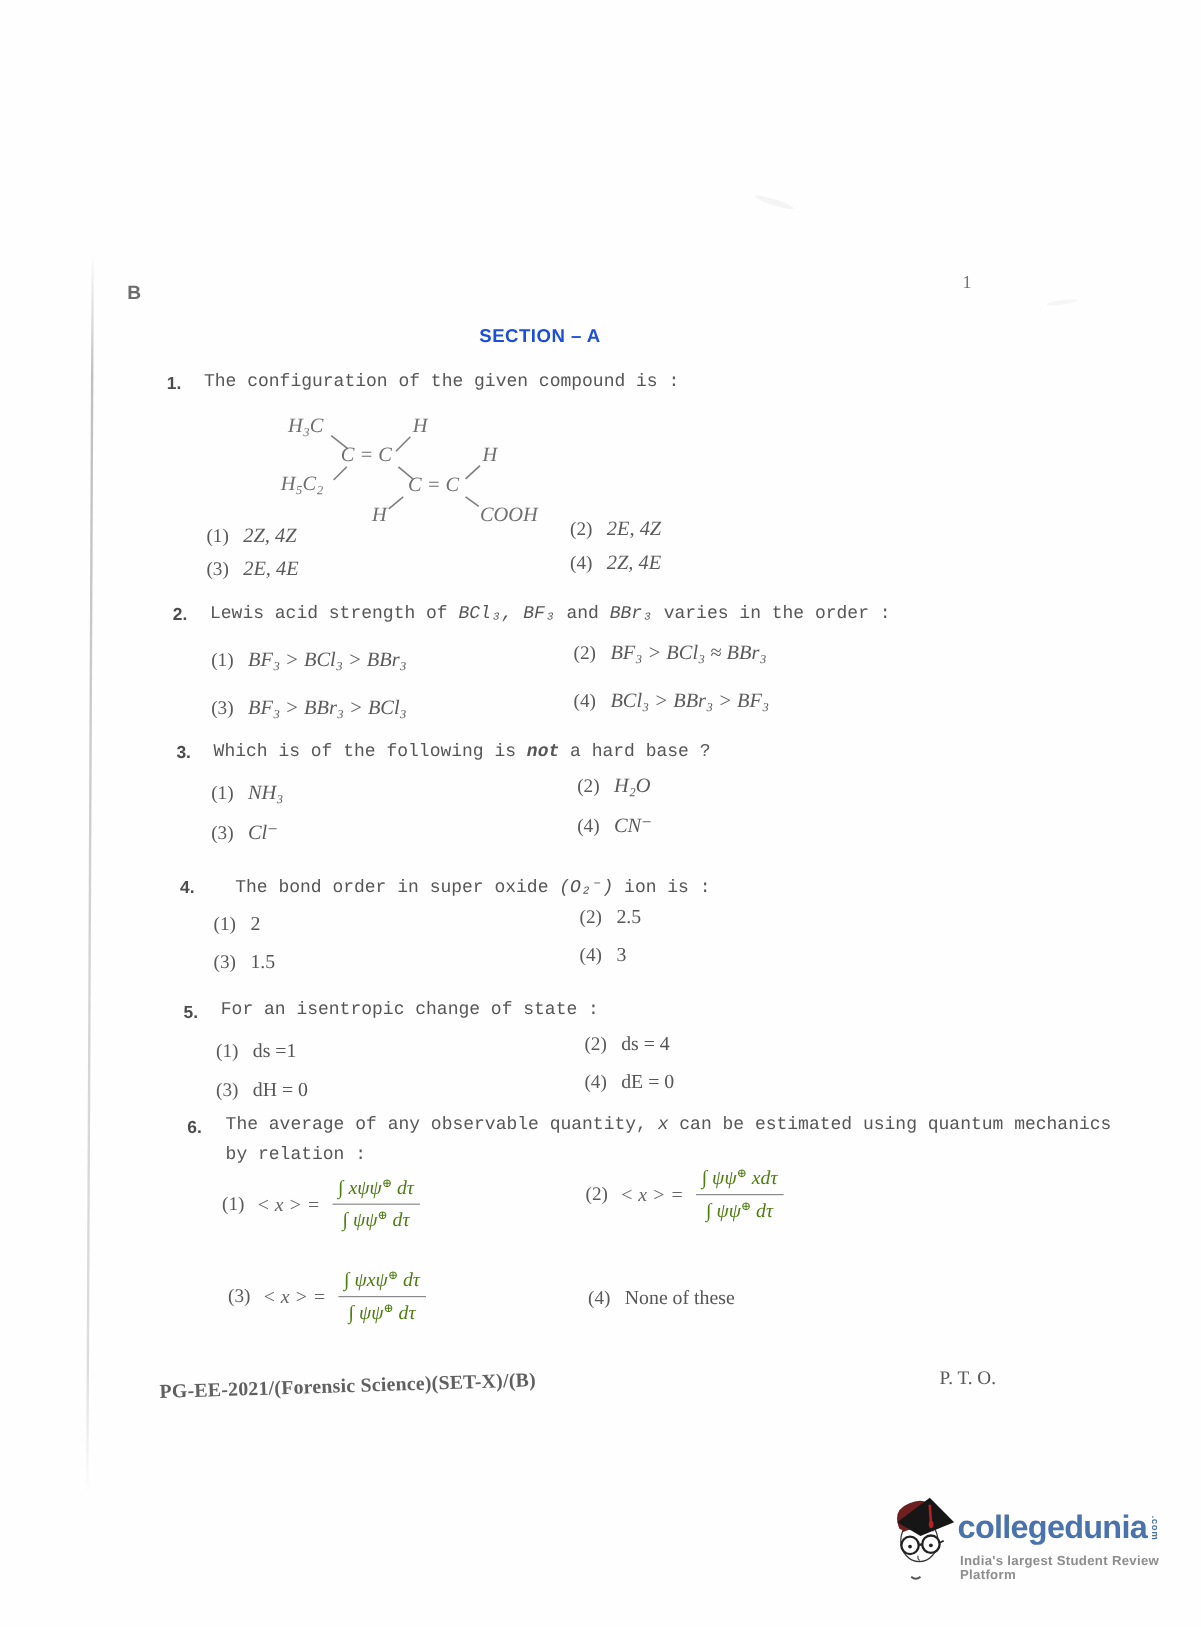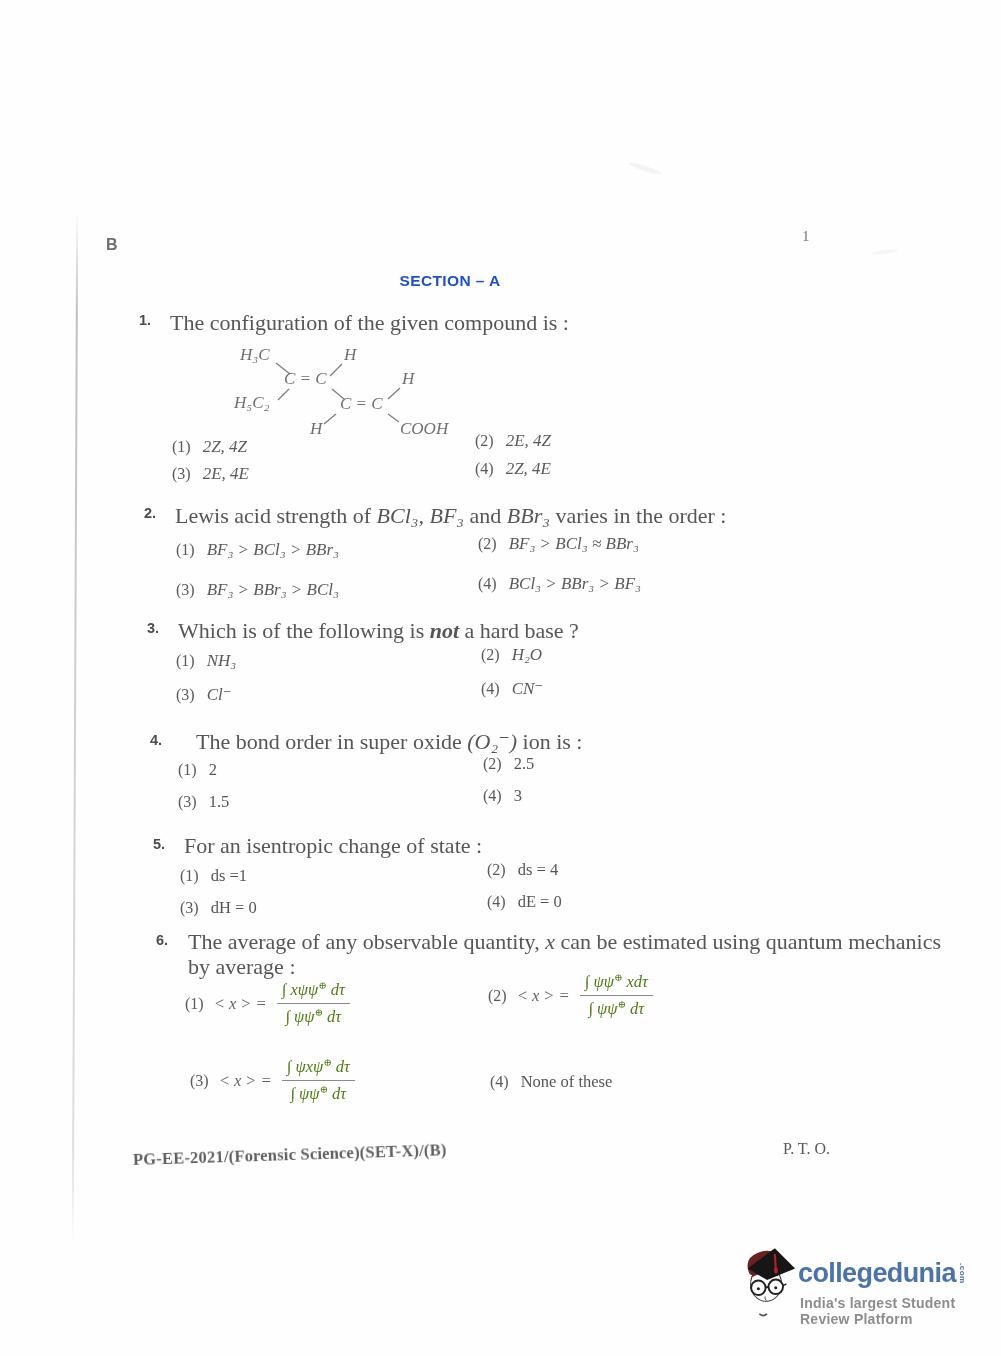--- a/index.html
+++ b/index.html
@@ -18,21 +18,21 @@
   
   .booklet-code{left:106px;top:236px;font-family:"Liberation Sans","DejaVu Sans",sans-serif;
     font-size:16px;font-weight:600;color:#6e6e6e;letter-spacing:1px;}
   .page-number{left:802px;top:228px;font-size:15px;color:#757575;}
   .section-title{left:300px;top:272px;width:300px;text-align:center;
     font-family:"Liberation Sans","DejaVu Sans",sans-serif;font-weight:bold;
     font-size:15.5px;color:#1d4ed8;letter-spacing:0.4px;}
   
   .qnum{font-family:"Liberation Sans","DejaVu Sans",sans-serif;font-weight:bold;
     font-size:14.5px;color:#4c4c4c;}
-  .qtext{font-size:22px;color:#565656;white-space:nowrap;}
+  .qtext{font-size:15px;color:#565656;white-space:nowrap;font-family:Liberation Mono, monospace;}
   .qtext .chem{font-style:italic;}
   .qtext .em{font-style:italic;font-weight:bold;}
   .opt{display:flex;align-items:baseline;gap:12px;white-space:nowrap;}
   .opt .lbl{font-size:16px;color:#5a5a5a;}
   .opt .val{font-size:16.5px;color:#555;text-align:center;}
   .opt .val.chem{font-style:italic;font-size:17px;color:#5a5a5a;}
   
   .chem-svg text{font-family:"Liberation Serif","DejaVu Serif",serif;
     font-style:italic;font-size:17px;fill:#6f6f6f;}
   .chem-svg line{stroke:#7d7d7d;stroke-width:1.3;}
@@ -61,21 +61,21 @@
   
   .logo{left:740px;top:1244px;width:240px;height:84px;}
   .logo .brand{position:absolute;left:58px;top:14px;
     font-family:"Liberation Sans","DejaVu Sans",sans-serif;font-weight:bold;
     font-size:27px;letter-spacing:-0.6px;}
   .logo .tld{position:absolute;left:218px;top:19px;
     font-family:"Liberation Sans","DejaVu Sans",sans-serif;font-weight:bold;
     font-size:8px;writing-mode:vertical-rl;letter-spacing:0.5px;}
   .logo .tagline{position:absolute;left:60px;top:51px;
     font-family:"Liberation Sans","DejaVu Sans",sans-serif;font-weight:bold;
-    font-size:14px;letter-spacing:0.25px;}
+    font-size:11px;letter-spacing:0.25px;}
 </style>
 </head>
 <body>
 
 <div class="sheet">
 
   <div class="abs crease"></div>
   <div class="abs smudge1"></div>
   <div class="abs smudge2"></div>
 
@@ -203,21 +203,21 @@
       </div>
       <div class="abs opt" style="left:487px;top:892px">
         <span class="lbl">(4)</span>
         <span class="val">dE = 0</span>
       </div>
     </div>
 
     <div>
       <span class="abs qnum" style="left:156px;top:932px">6.</span>
       <span class="abs qtext" style="left:188px;top:929px"><span>The average of any observable quantity, </span><span class="chem">x</span><span> can be estimated using quantum mechanics</span></span>
-      <span class="abs qtext" style="left:188px;top:954px">by average :</span>
+      <span class="abs qtext" style="left:188px;top:954px">by relation :</span>
 
       <div class="abs formula" style="left:185px;top:980px">
         <span class="lbl">(1)</span>
         <span class="lhs">&lt; x &gt; =</span>
         <span class="frac">
           <span class="num"><span>∫ xψψ</span><span class="fsup">⊕</span><span> dτ</span></span>
           <span class="den"><span>∫ ψψ</span><span class="fsup">⊕</span><span> dτ</span></span>
         </span>
       </div>
 

